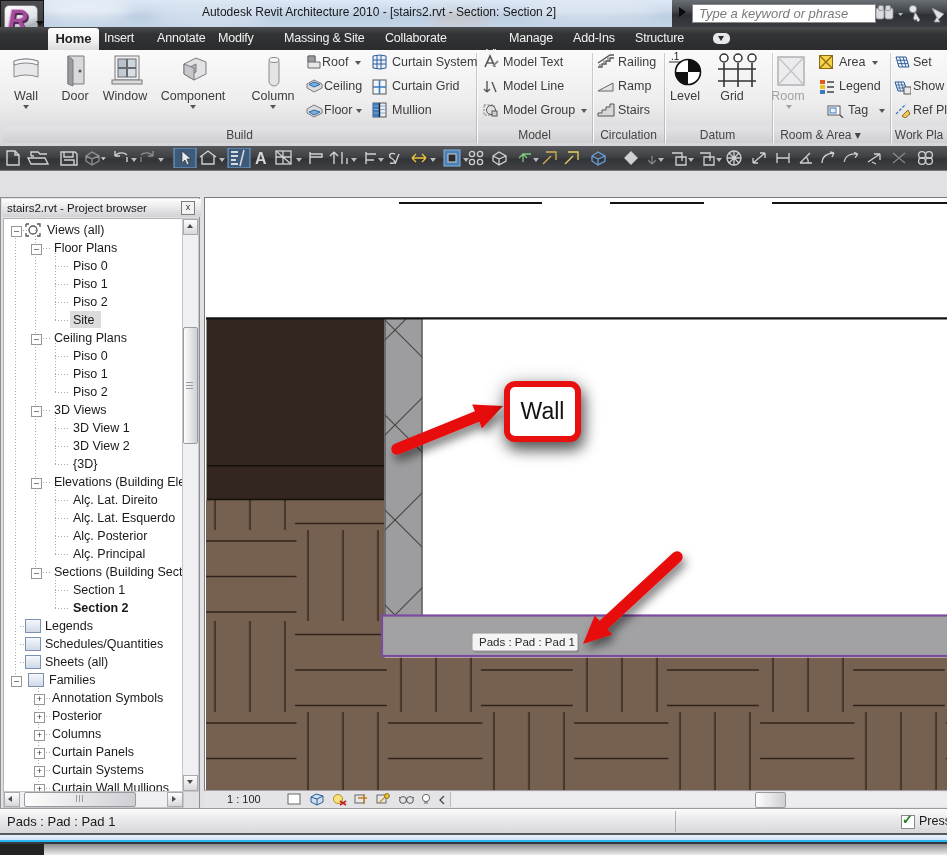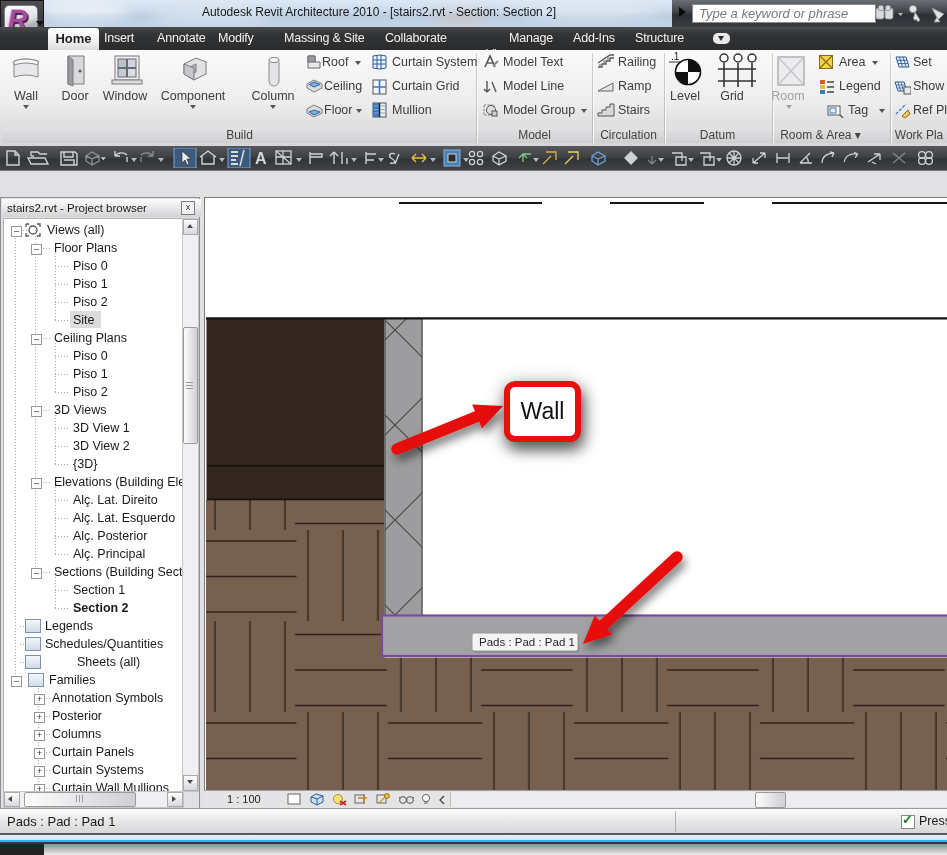--- a/index.html
+++ b/index.html
@@ -476,21 +476,21 @@
       <div class="trow" style="left:50px;top:254px;">Elevations (Building Elev</div>
       <div class="trow" style="left:69px;top:272px;">Alç. Lat. Direito</div>
       <div class="trow" style="left:69px;top:290px;">Alç. Lat. Esquerdo</div>
       <div class="trow" style="left:69px;top:308px;">Alç. Posterior</div>
       <div class="trow" style="left:69px;top:326px;">Alç. Principal</div>
       <div class="trow" style="left:50px;top:344px;">Sections (Building Secti</div>
       <div class="trow" style="left:69px;top:362px;">Section 1</div>
       <div class="trow" style="left:69px;top:380px;font-weight:bold;">Section 2</div>
       <div class="trow" style="left:41px;top:398px;">Legends</div>
       <div class="trow" style="left:41px;top:416px;">Schedules/Quantities</div>
-      <div class="trow" style="left:41px;top:434px;margin-left:32px;">Sheets (all)</div>
+      <div class="trow" style="left:41px;top:434px;">Sheets (all)</div>
       <div class="trow" style="left:45px;top:452px;">Families</div>
       <div class="trow" style="left:48px;top:470px;">Annotation Symbols</div>
       <div class="trow" style="left:48px;top:488px;">Posterior</div>
       <div class="trow" style="left:48px;top:506px;">Columns</div>
       <div class="trow" style="left:48px;top:524px;">Curtain Panels</div>
       <div class="trow" style="left:48px;top:542px;">Curtain Systems</div>
       <div class="trow" style="left:48px;top:560px;">Curtain Wall Mullions</div>
 
       <div class="exp" style="left:7px;top:7px;">–</div>
       <div class="exp" style="left:27px;top:25px;">–</div>

